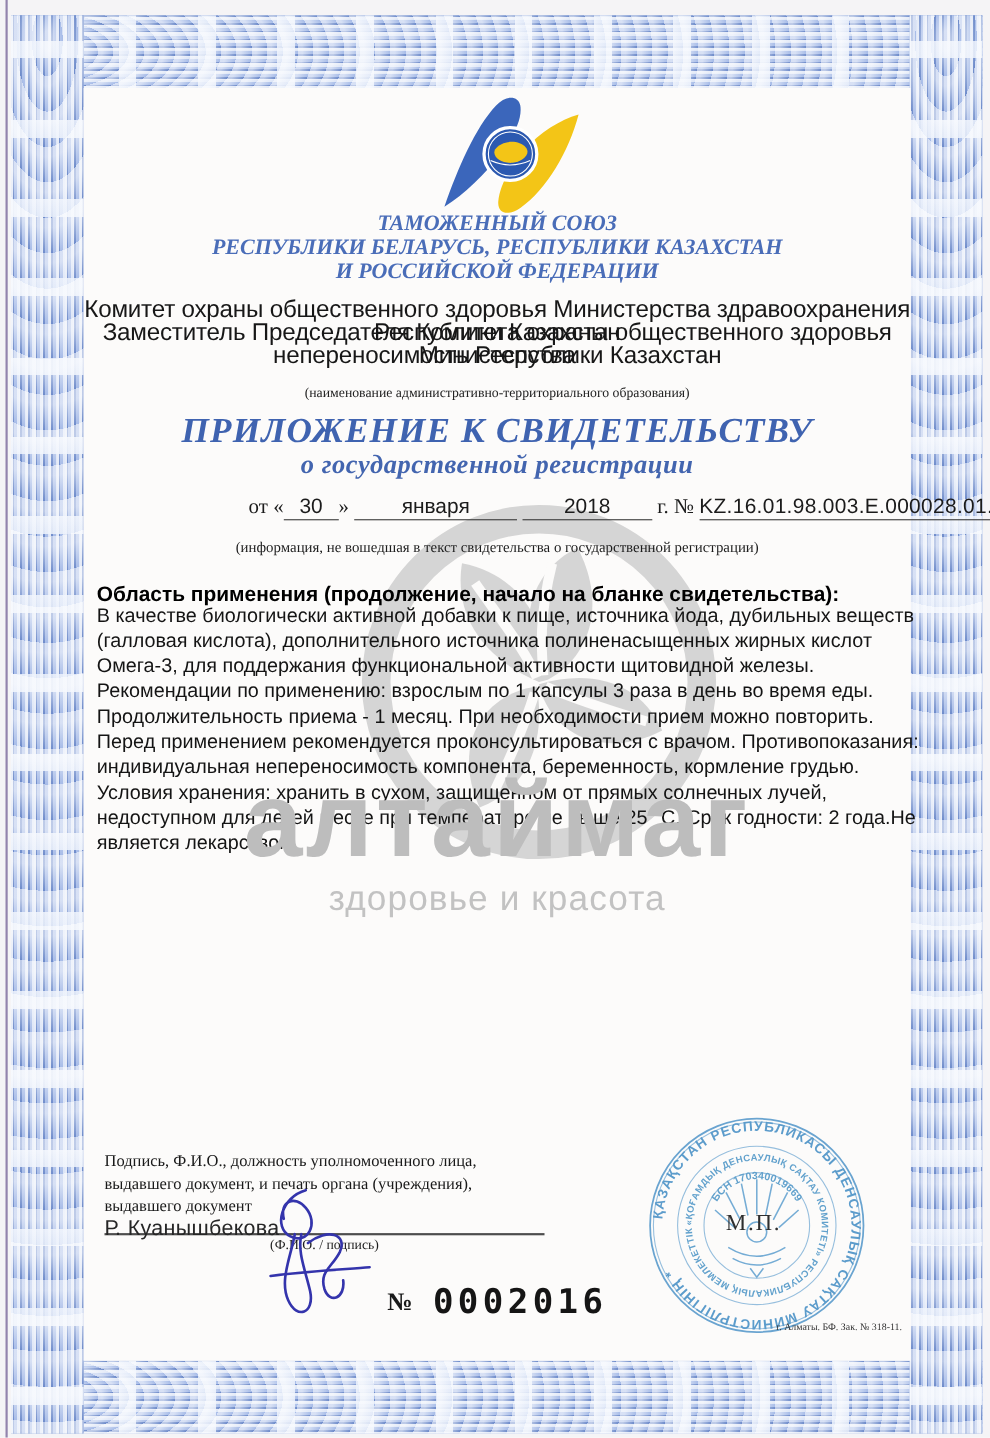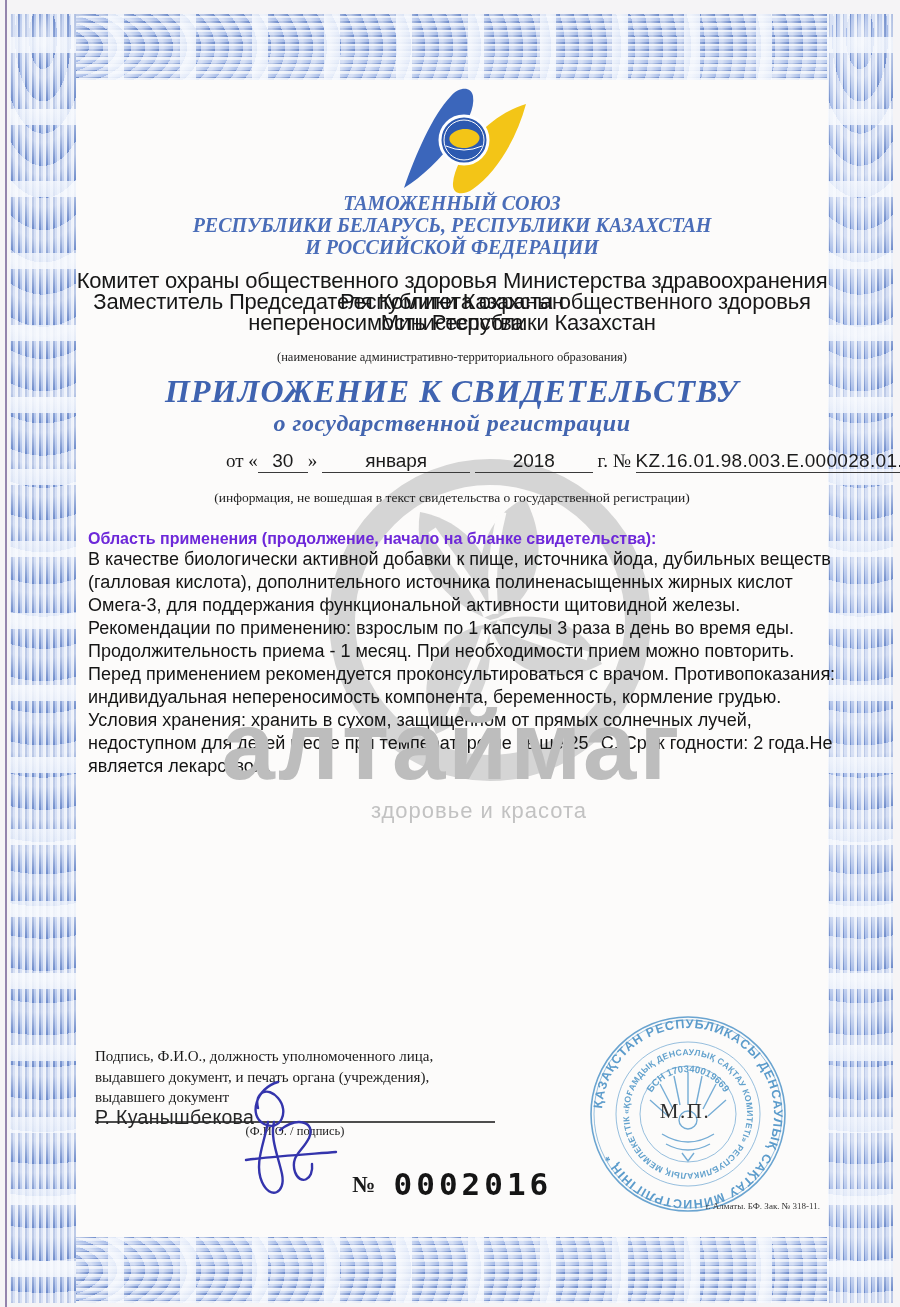--- a/index.html
+++ b/index.html
@@ -53,26 +53,26 @@
   .doc-subtitle{top:330px;color:#4365af;font-family:"Liberation Serif",serif;font-style:italic;font-weight:700;font-size:24px;letter-spacing:.5px;}
 
   .date-line{top:370px;left:150px;font-family:"Liberation Serif",serif;font-size:19px;color:#1b1b1b;white-space:nowrap;}
   .date-line .fill{font-family:"Liberation Sans",sans-serif;border-bottom:1.5px solid #3a3a3a;display:inline-block;text-align:center;}
   .fill-day{min-width:50px;}
   .fill-month{min-width:148px;}
   .fill-year{min-width:118px;}
   .fill-number{min-width:250px;letter-spacing:.3px;}
   .info-note{top:410px;font-family:"Liberation Serif",serif;font-size:13.5px;color:#1d1d1d;}
 
-  .body-heading{top:450px;left:12px;width:742px;font-weight:700;font-size:16px;color:#6d28d9;}
+  .body-heading{top:450px;left:12px;width:742px;font-weight:700;font-size:19px;color:#000000;}
   .body-text{top:468px;left:12px;width:748px;font-size:18px;line-height:23px;color:#141414;}
 
   .wm-logo{top:370px;left:244px;opacity:.8;}
   .wm-brand{top:618px;color:#bdbdbd;font-size:96px;font-weight:700;letter-spacing:3px;line-height:1;}
-  .wm-tagline{top:718px;color:#c2c2c2;font-size:22px;font-weight:400;letter-spacing:1px;padding-left:27px;}
+  .wm-tagline{top:718px;color:#c2c2c2;font-size:32px;font-weight:400;letter-spacing:1px;}
 
   .sig-label{top:966px;left:19px;font-family:"Liberation Serif",serif;font-size:15px;line-height:20.5px;color:#1a1a1a;}
   .sig-name{top:1026px;left:19px;font-size:19.5px;color:#262626;letter-spacing:.3px;}
   .sig-rule{top:1041px;left:19px;width:400px;height:1.5px;background:#4d4d4d;}
   .sig-caption{top:1044px;left:19px;width:400px;text-align:center;font-family:"Liberation Serif",serif;font-size:12.5px;color:#1d1d1d;}
   .sig-scribble{top:992px;left:140px;}
 
   .stamp{top:928px;left:506px;}
   .serial{top:1086px;left:276px;white-space:nowrap;}
   .serial-label{font-family:"Liberation Serif",serif;font-weight:700;font-size:23px;color:#1a1a1a;vertical-align:3px;}

